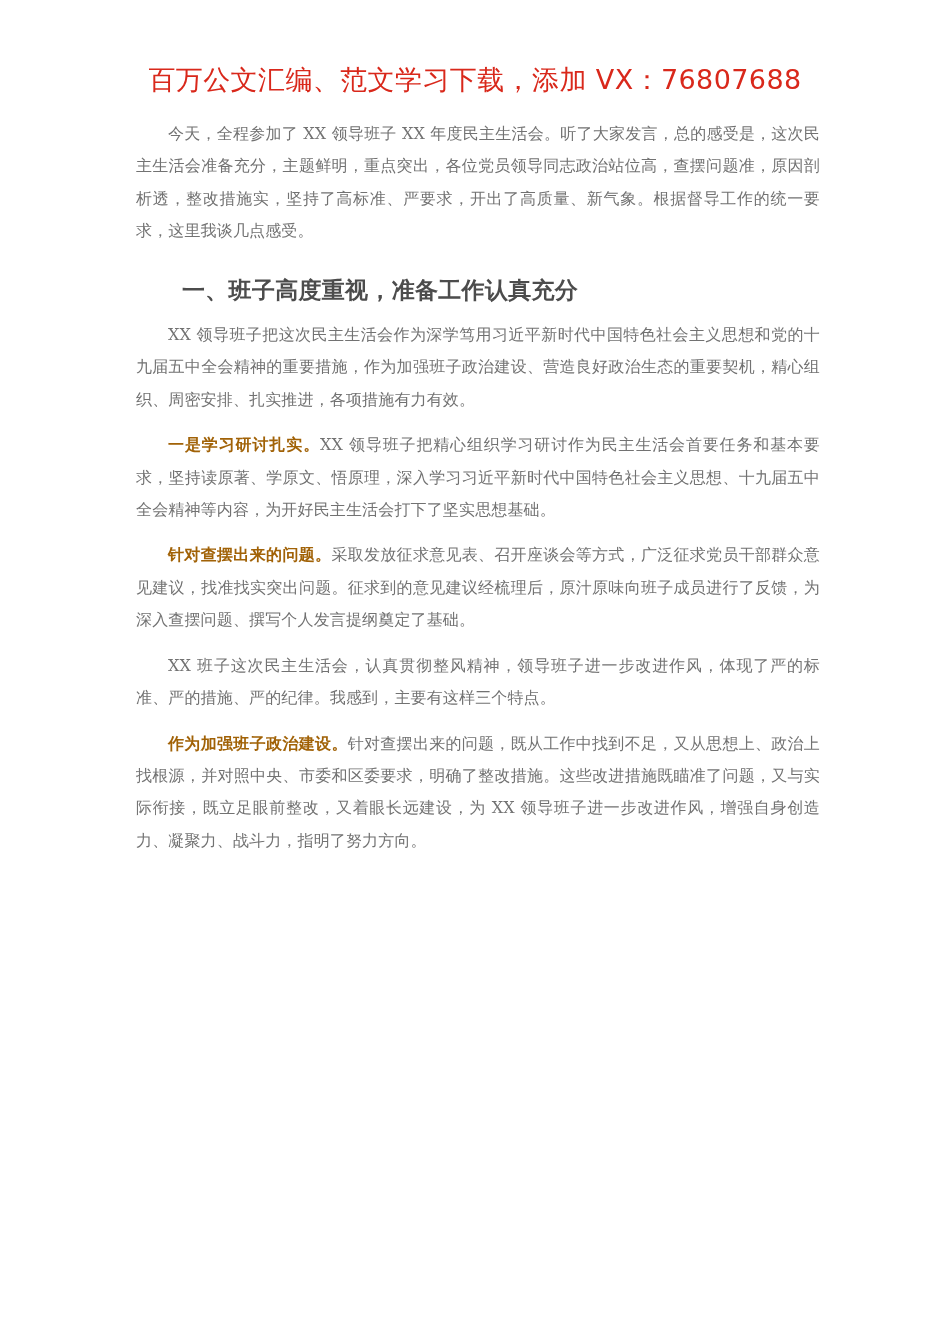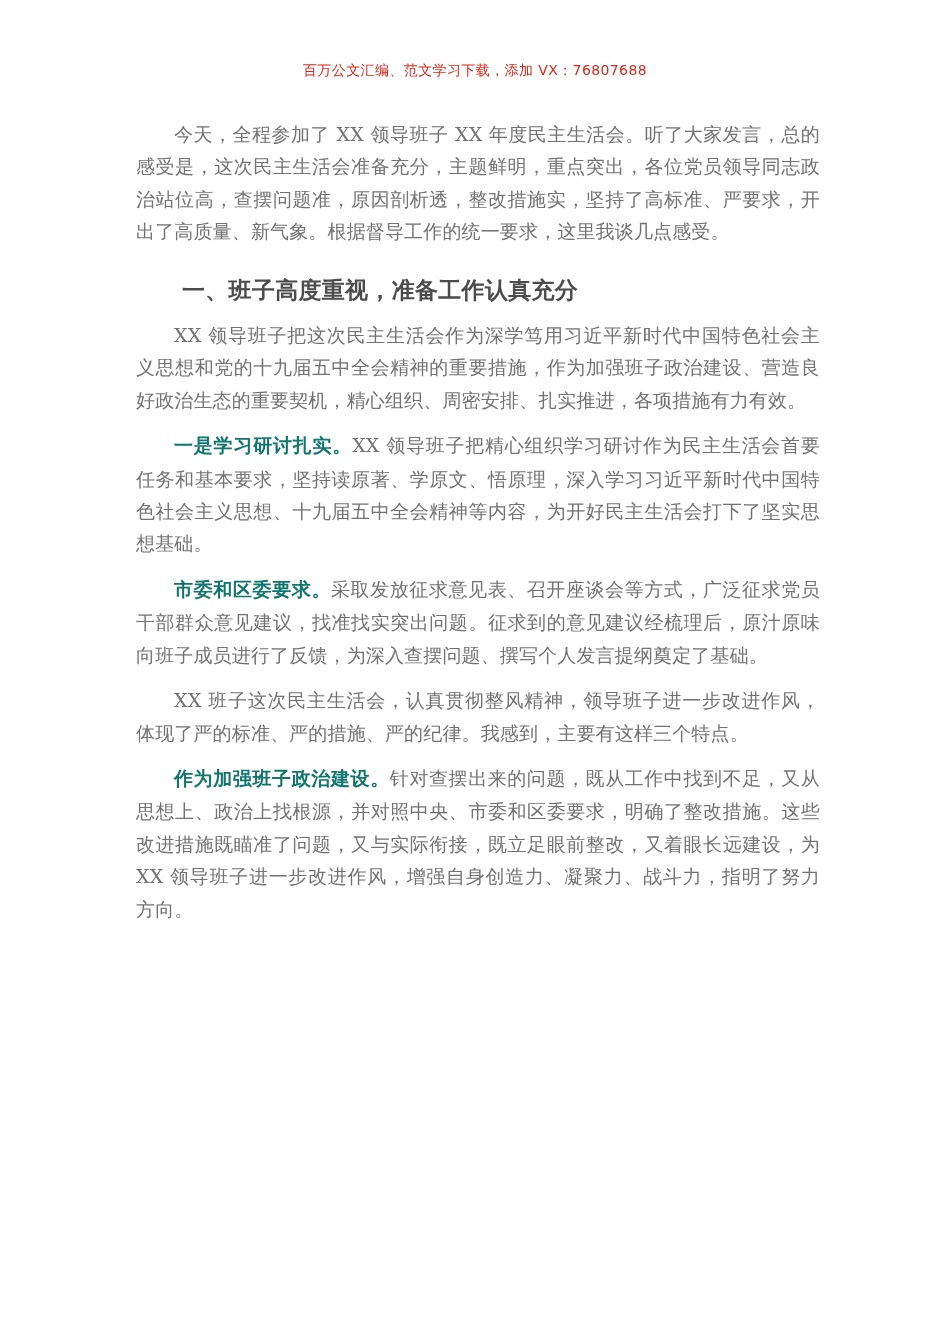--- a/index.html
+++ b/index.html
@@ -21,37 +21,37 @@
     box-sizing: border-box;
   }
   .watermark {
     position: absolute;
     top: 62px;
     left: 0;
     width: 950px;
     text-align: center;
     color: #d9281b;
     font-family: "DejaVu Sans", sans-serif;
-    font-size: 14px;
+    font-size: 27px;
     font-weight: 400;
     letter-spacing: 0.4px;
     white-space: nowrap;
   }
   .doc-body {
     position: absolute;
     top: 118px;
     left: 136px;
     width: 684px;
   }
   p.para {
     margin: 0 0 0 0;
     padding: 0;
     color: #727272;
     font-family: "DejaVu Serif", serif;
-    font-size: 19px;
+    font-size: 16px;
     line-height: 32.4px;
     text-align: justify;
     text-justify: inter-character;
     text-indent: 2em;
     letter-spacing: 0.15px;
   }
   p.para + p.para {
     margin-top: 13px;
   }
   h2.heading {
@@ -62,36 +62,36 @@
     font-size: 23px;
     line-height: 32.4px;
     font-weight: 700;
     text-indent: 2em;
     letter-spacing: 0.3px;
   }
   h2.heading:first-child {
     margin-top: 0;
   }
   span.lead {
-    color: #0f766e;
+    color: #a16207;
     font-family: Liberation Serif, serif;
     font-weight: 700;
     letter-spacing: 0.2px;
   }
 </style>
 </head>
 <body>
 
 <div class="page">
 
   <div class="watermark">百万公文汇编、范文学习下载，添加 VX：76807688</div>
 
   <div class="doc-body">
       <p class="para">今天，全程参加了 XX 领导班子 XX 年度民主生活会。听了大家发言，总的感受是，这次民主生活会准备充分，主题鲜明，重点突出，各位党员领导同志政治站位高，查摆问题准，原因剖析透，整改措施实，坚持了高标准、严要求，开出了高质量、新气象。根据督导工作的统一要求，这里我谈几点感受。</p>
       <h2 class="heading">一、班子高度重视，准备工作认真充分</h2>
       <p class="para">XX 领导班子把这次民主生活会作为深学笃用习近平新时代中国特色社会主义思想和党的十九届五中全会精神的重要措施，作为加强班子政治建设、营造良好政治生态的重要契机，精心组织、周密安排、扎实推进，各项措施有力有效。</p>
       <p class="para"><span class="lead">一是学习研讨扎实。</span><span>XX 领导班子把精心组织学习研讨作为民主生活会首要任务和基本要求，坚持读原著、学原文、悟原理，深入学习习近平新时代中国特色社会主义思想、十九届五中全会精神等内容，为开好民主生活会打下了坚实思想基础。</span></p>
-      <p class="para"><span class="lead">市委和区委要求。</span><span>采取发放征求意见表、召开座谈会等方式，广泛征求党员干部群众意见建议，找准找实突出问题。征求到的意见建议经梳理后，原汁原味向班子成员进行了反馈，为深入查摆问题、撰写个人发言提纲奠定了基础。</span></p>
+      <p class="para"><span class="lead">针对查摆出来的问题。</span><span>采取发放征求意见表、召开座谈会等方式，广泛征求党员干部群众意见建议，找准找实突出问题。征求到的意见建议经梳理后，原汁原味向班子成员进行了反馈，为深入查摆问题、撰写个人发言提纲奠定了基础。</span></p>
       <p class="para">XX 班子这次民主生活会，认真贯彻整风精神，领导班子进一步改进作风，体现了严的标准、严的措施、严的纪律。我感到，主要有这样三个特点。</p>
       <p class="para"><span class="lead">作为加强班子政治建设。</span><span>针对查摆出来的问题，既从工作中找到不足，又从思想上、政治上找根源，并对照中央、市委和区委要求，明确了整改措施。这些改进措施既瞄准了问题，又与实际衔接，既立足眼前整改，又着眼长远建设，为 XX 领导班子进一步改进作风，增强自身创造力、凝聚力、战斗力，指明了努力方向。</span></p>
     </div>
 
 </div>
 
 </body></html>

